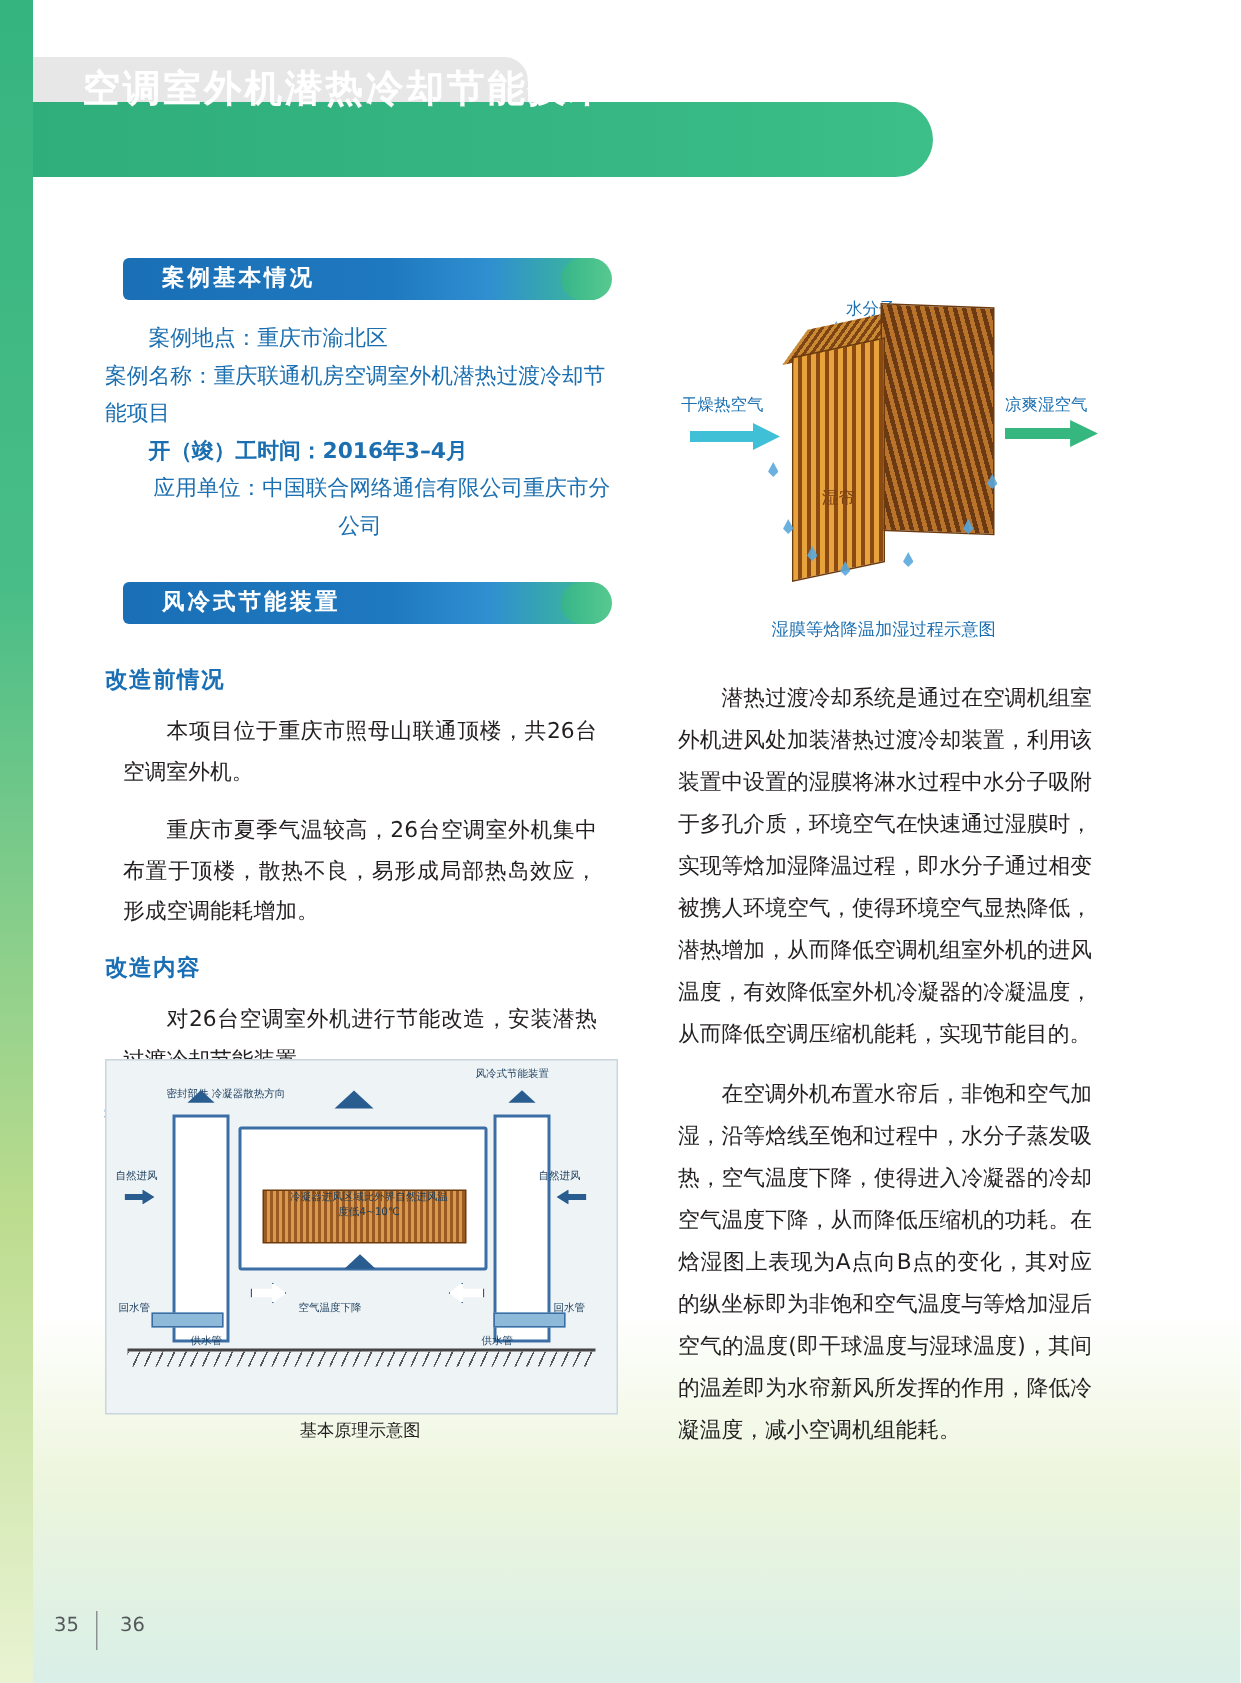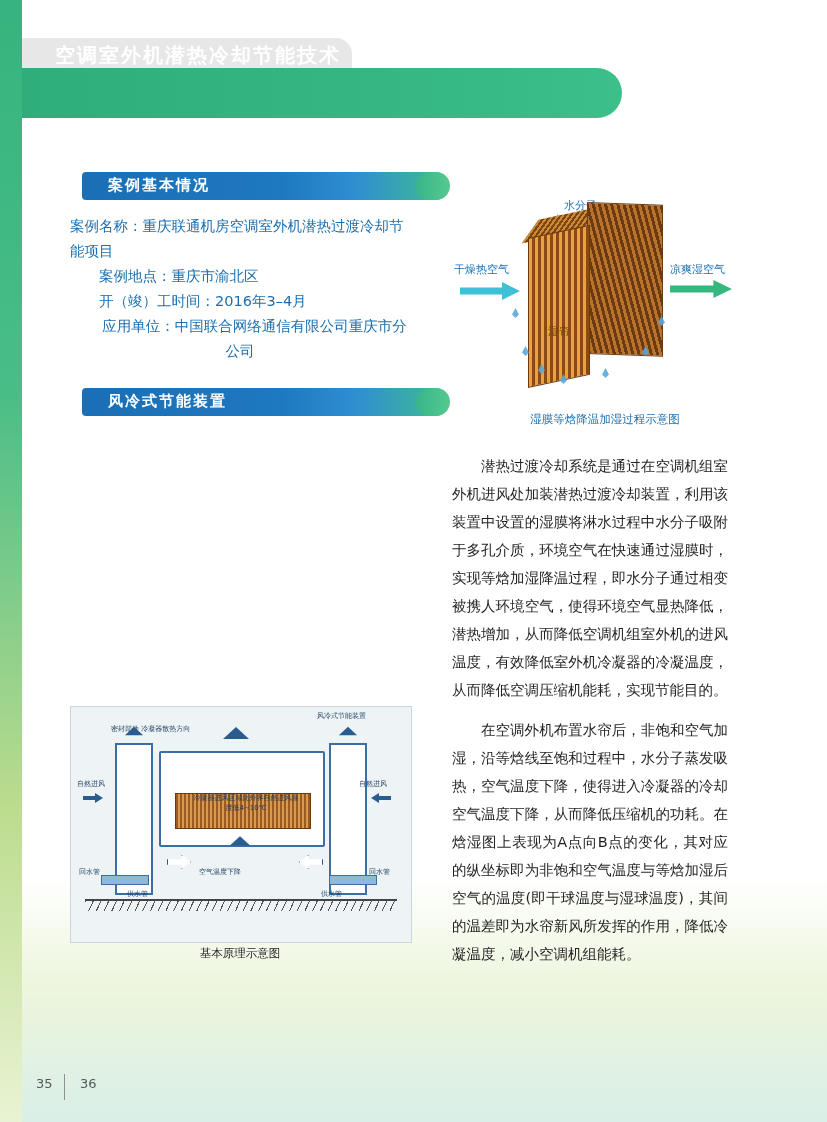--- a/index.html
+++ b/index.html
@@ -27,28 +27,29 @@
     position:absolute;left:0;top:0;width:330px;height:30px;
     background:#e7e7e7;border-radius:0 16px 0 0;
   }
   .header-band{
     position:absolute;left:0;top:30px;width:600px;height:50px;
     background:linear-gradient(to right,#2fae7c 0%,#35b682 60%,#3dbf89 100%);
     border-radius:0 25px 25px 0;
   }
   .header-title{
     position:absolute;left:55px;top:42px;
-    color:#ffffff;font-size:20px;letter-spacing:2px;font-weight:bold;
+    color:#ffffff;font-size:25px;letter-spacing:2px;font-weight:bold;
     font-family:"DejaVu Sans", sans-serif;
   }
   
   .pill{
-    position:absolute;height:28px;width:367px;
+    position:absolute;height:28px;width:294px;
     background:linear-gradient(to right,#1a6fb5 0%,#1f79c0 55%,#2f8fd0 75%,#3fbf8e 100%);
     border-radius:4px 14px 14px 4px;
+    padding-left:31px;
   }
   .pill .cap{
     position:absolute;right:-1px;top:0;width:34px;height:28px;
     background:linear-gradient(to right,#36b58a,#57c98f);
     border-radius:14px;
   }
   .pill .txt{
     position:absolute;left:26px;top:4px;color:#fff;font-size:15px;font-weight:bold;letter-spacing:2px;
   }
   
@@ -165,39 +166,47 @@
     <div class="header-band"></div>
   </div>
   <div class="header-title">空调室外机潜热冷却节能技术</div>
 
   <div class="pill" style="left:82px;top:172px;">
     <div class="cap"></div>
     <div class="txt">案例基本情况</div>
   </div>
 
   <div class="col-left" style="top:214px;">
+    <div class="kv" style="text-indent:2em;">
+      <span>案例地点：</span><span class="val">重庆市渝北区</span>
+    </div>
     <div class="kv">
       <span>案例名称：</span><span class="val">重庆联通机房空调室外机潜热过渡冷却节能项目</span>
     </div>
-    <div class="kv" style="text-indent:2em;">
-      <span>案例地点：</span><span class="val">重庆市渝北区</span>
-    </div>
-    <div class="kv" style="text-indent:2em;">
+    <div class="kv" style="text-indent:2em;font-weight:bold;">
       <span>开（竣）工时间：</span><span class="val">2016年3–4月</span>
     </div>
     <div class="kv" style="text-indent:2em;text-align:center;">
       <span>应用单位：</span><span class="val">中国联合网络通信有限公司重庆市分公司</span>
     </div>
   </div>
 
   <div class="pill" style="left:82px;top:388px;">
     <div class="cap"></div>
     <div class="txt">风冷式节能装置</div>
   </div>
 
+  <div class="col-left" style="top:430px;width:340px;">
+    <div class="sub-h">改造前情况</div>
+    <p class="body-p">本项目位于重庆市照母山联通顶楼，共26台空调室外机。</p>
+    <p class="body-p">重庆市夏季气温较高，26台空调室外机集中布置于顶楼，散热不良，易形成局部热岛效应，形成空调能耗增加。</p>
+    <div class="sub-h">改造内容</div>
+    <p class="body-p">对26台空调室外机进行节能改造，安装潜热过渡冷却节能装置。</p>
+    <div class="sub-h">技术原理</div>
+  </div>
 
   <div class="fig-media">
     <div class="media-label" style="left:112px;top:2px;">水分子</div>
     <div class="drop" style="left:102px;top:18px;"></div>
     <div class="drop" style="left:124px;top:14px;"></div>
     <div class="drop" style="left:146px;top:20px;"></div>
     <div class="drop" style="left:166px;top:12px;"></div>
 
     <div class="block">
       <div class="face-top"></div>
@@ -212,21 +221,21 @@
     <div class="media-label" style="left:96px;top:128px;color:#7b3f12;">湿帘</div>
 
     <div class="drop" style="left:70px;top:150px;"></div>
     <div class="drop" style="left:86px;top:168px;"></div>
     <div class="drop" style="left:108px;top:178px;"></div>
     <div class="drop" style="left:150px;top:172px;"></div>
     <div class="drop" style="left:190px;top:150px;"></div>
     <div class="drop" style="left:206px;top:120px;"></div>
     <div class="drop" style="left:60px;top:112px;"></div>
   </div>
-  <div class="fig-cap" style="position:absolute;left:460px;top:406px;width:290px;font-family:Liberation Serif, serif;">湿膜等焓降温加湿过程示意图</div>
+  <div class="fig-cap" style="position:absolute;left:444px;top:406px;width:290px;font-family:Liberation Serif, serif;">湿膜等焓降温加湿过程示意图</div>
 
   <div class="col-right">
     <p class="body-p">潜热过渡冷却系统是通过在空调机组室外机进风处加装潜热过渡冷却装置，利用该装置中设置的湿膜将淋水过程中水分子吸附于多孔介质，环境空气在快速通过湿膜时，实现等焓加湿降温过程，即水分子通过相变被携人环境空气，使得环境空气显热降低，潜热增加，从而降低空调机组室外机的进风温度，有效降低室外机冷凝器的冷凝温度，从而降低空调压缩机能耗，实现节能目的。</p>
     <p class="body-p">在空调外机布置水帘后，非饱和空气加湿，沿等焓线至饱和过程中，水分子蒸发吸热，空气温度下降，使得进入冷凝器的冷却空气温度下降，从而降低压缩机的功耗。在焓湿图上表现为A点向B点的变化，其对应的纵坐标即为非饱和空气温度与等焓加湿后空气的温度(即干球温度与湿球温度)，其间的温差即为水帘新风所发挥的作用，降低冷凝温度，减小空调机组能耗。</p>
   </div>
 
   <div class="fig-schem">
     <div class="lbl" style="left:40px;top:4px;margin-top:13px;">密封部件 冷凝器散热方向</div>
     <div class="lbl" style="left:246px;top:4px;">风冷式节能装置</div>
 

